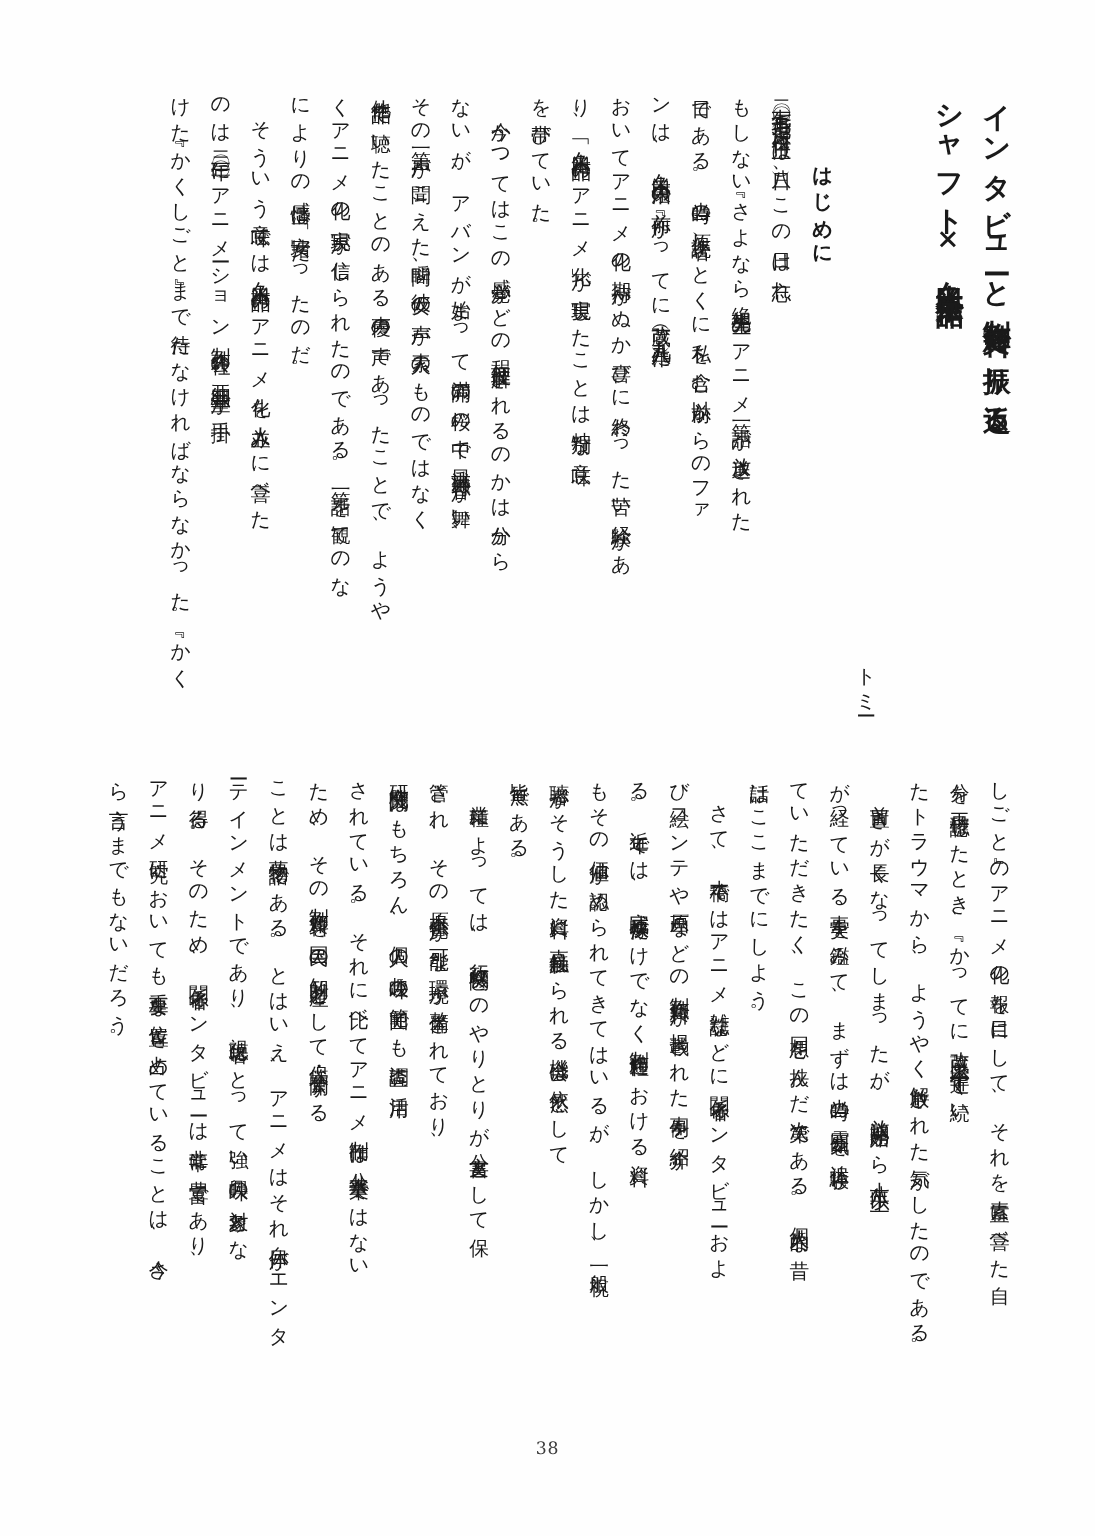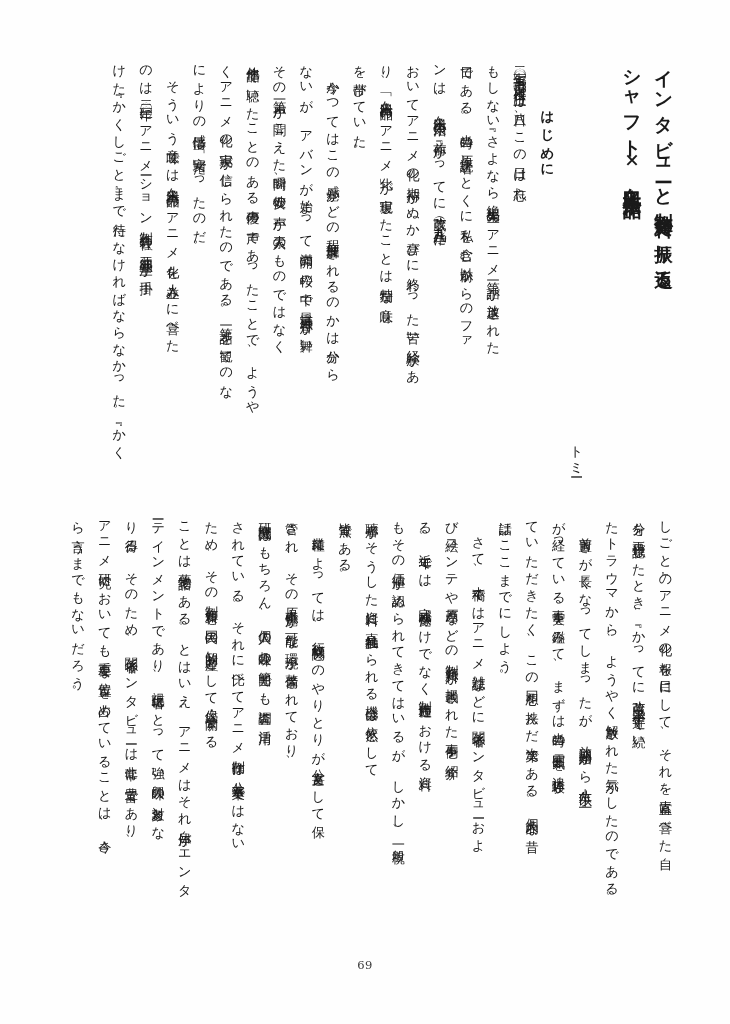--- a/index.html
+++ b/index.html
@@ -172,15 +172,15 @@
     <div class="lower-col">研究機関はもちろん、個人の趣味の範囲でも調査に活用</div>
     <div class="lower-col">されている。それに比べてアニメ制作は公共事業ではない</div>
     <div class="lower-col">ため、その制作資料を国民の知的財産として保管・公開する</div>
     <div class="lower-col">ことは夢物語である。とはいえ、アニメはそれ自体がエンタ</div>
     <div class="lower-col">ーテインメントであり、視聴者にとって強い興味の対象とな</div>
     <div class="lower-col">り得る。そのため、関係者インタビューは非常に豊富であり、</div>
     <div class="lower-col">アニメ研究においても重要な位置を占めていることは、今さ</div>
     <div class="lower-col">ら言うまでもないだろう。</div>
   </div>
 
-  <div class="folio">69</div>
+  <div class="folio">38</div>
 
 </div>
 
 </body></html>

